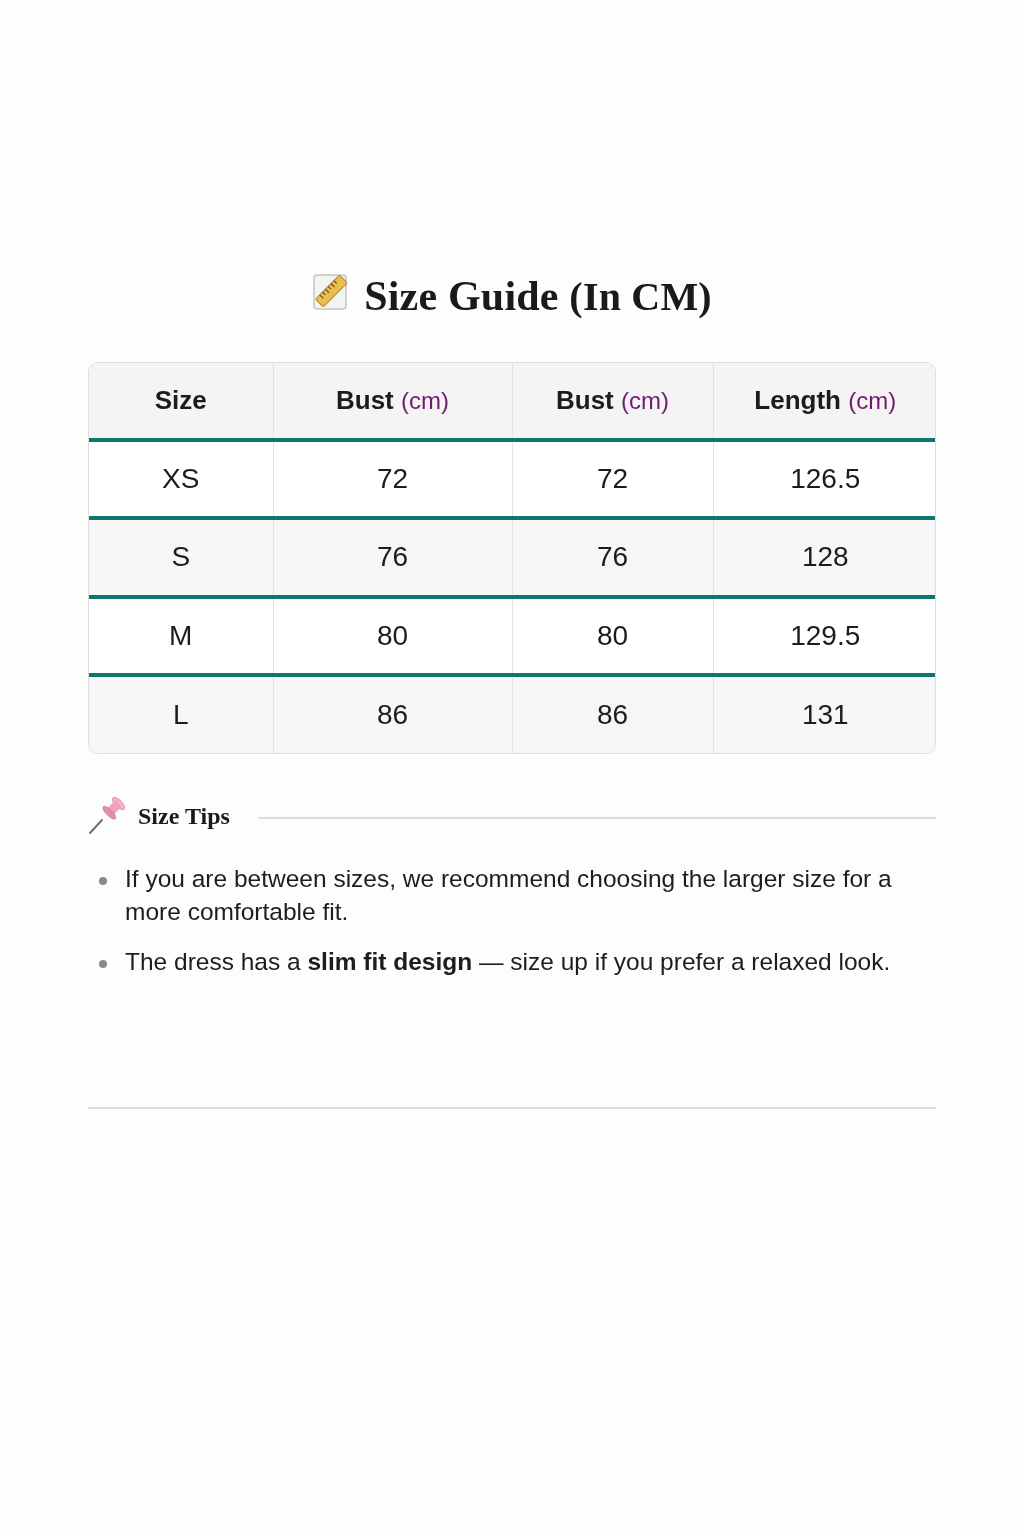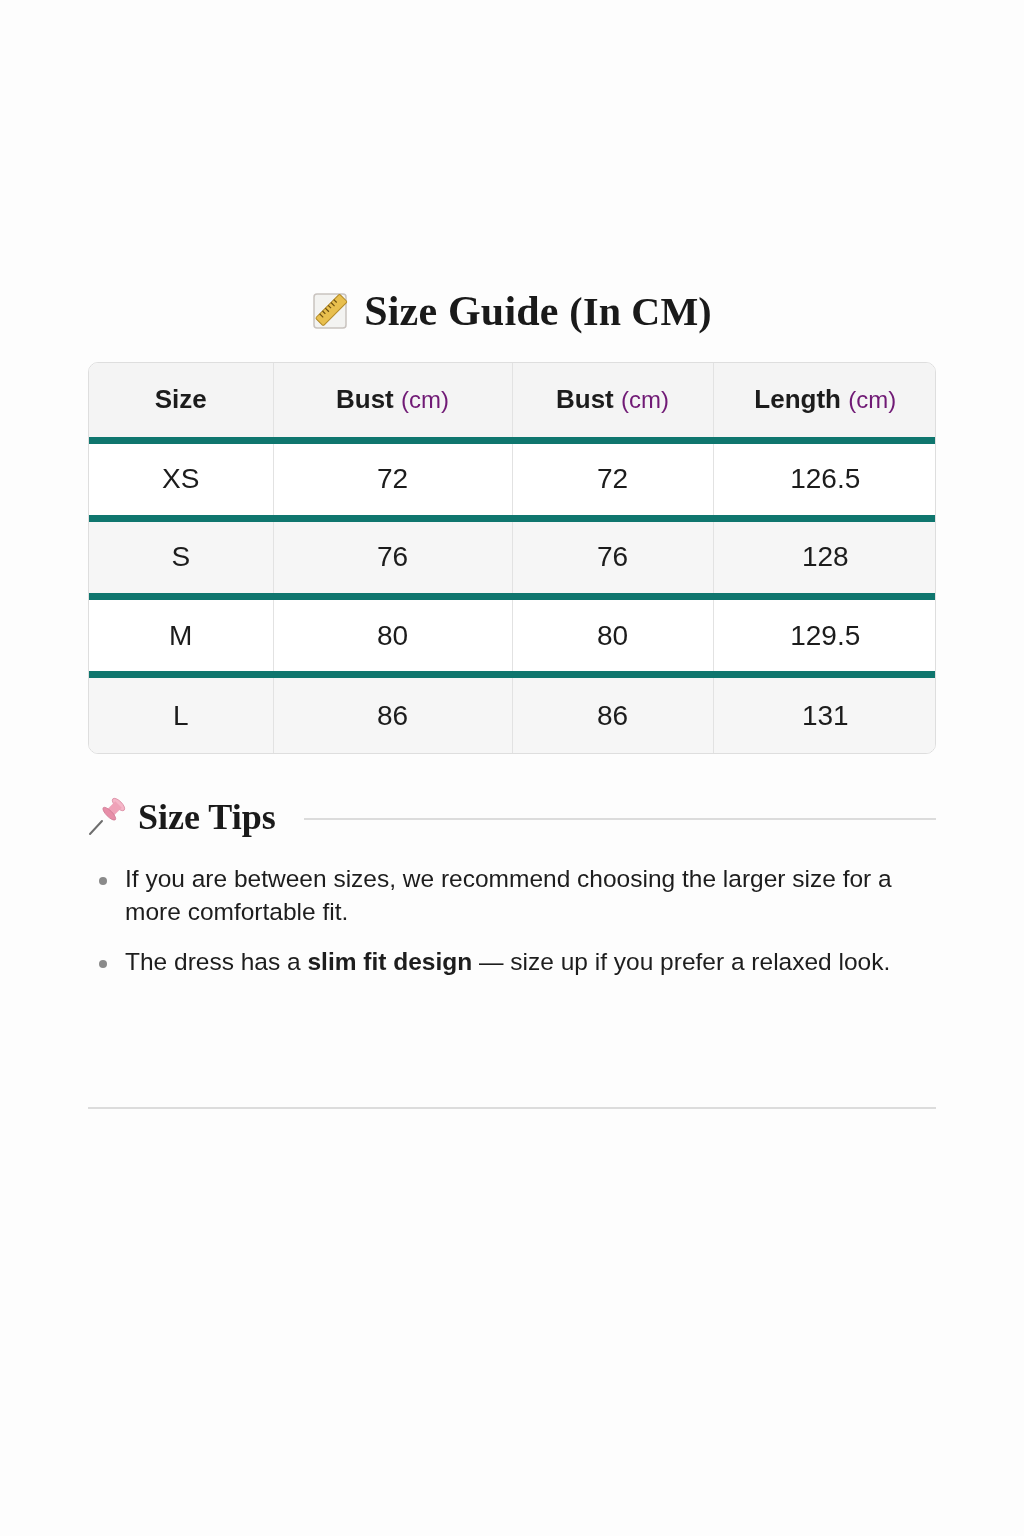--- a/index.html
+++ b/index.html
@@ -16,23 +16,21 @@
       width: 1024px;
       height: 1536px;
     }
     .title-row {
       position: absolute;
       top: 272px;
       left: 0;
       width: 1024px;
       display: flex;
       justify-content: center;
-      align-items: center;
       gap: 14px;
-      margin-top: 15px;
     }
     .title-icon {
       width: 38px;
       height: 40px;
       display: inline-block;
     }
     .title-text {
       font-family: "Liberation Serif", "DejaVu Serif", serif;
       font-size: 42px;
       color: #1a1a1a;
@@ -55,21 +53,21 @@
     table {
       width: 100%;
       height: 100%;
       border-collapse: collapse;
       table-layout: fixed;
     }
     th, td {
       text-align: center;
       vertical-align: middle;
       border-right: 1px solid #e2e2e2;
-      border-bottom: 7px solid #0f766e;
+      border-bottom: 4px solid #0f766e;
     }
     th:last-child, td:last-child { border-right: none; }
     tbody tr:last-child td { border-bottom: none; }
     thead tr { height: 77px; background: #f4f4f4; }
     tbody tr { height: 59px; }
     tbody tr:nth-child(odd) { background: #ffffff; }
     tbody tr:nth-child(even) { background: #f6f6f6; }
     th {
       font-size: 26px;
       font-weight: 700;
@@ -101,21 +99,21 @@
       align-items: center;
     }
     .pin-icon {
       width: 40px;
       height: 40px;
       display: inline-block;
       margin-right: 12px;
     }
     .tips-title {
       font-family: "Liberation Serif", "DejaVu Serif", serif;
-      font-size: 36px;
+      font-size: 24px;
       color: #1a1a1a;
       white-space: nowrap;
     }
     .tips-rule {
       flex: 1;
       height: 2px;
       background: #dcdcdc;
       margin-left: 28px;
       margin-top: 4px;
     }

